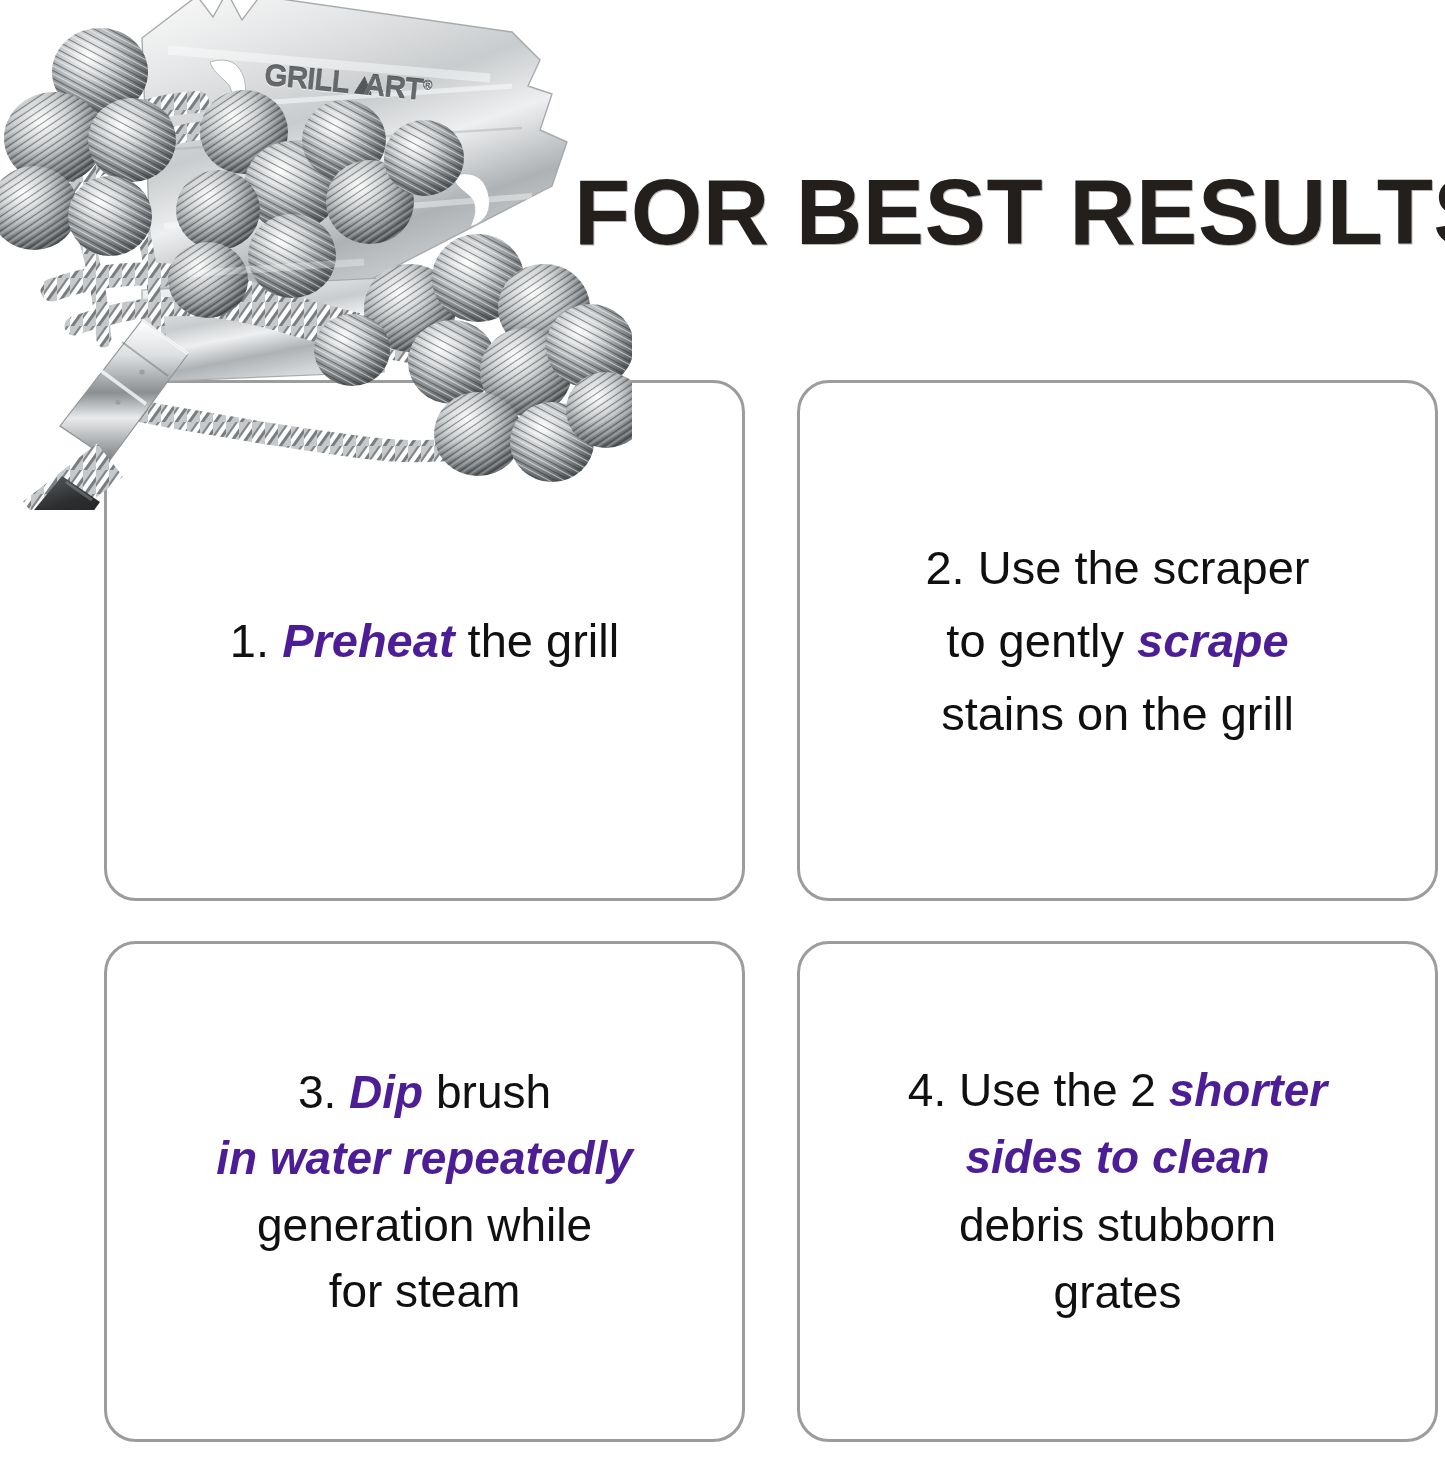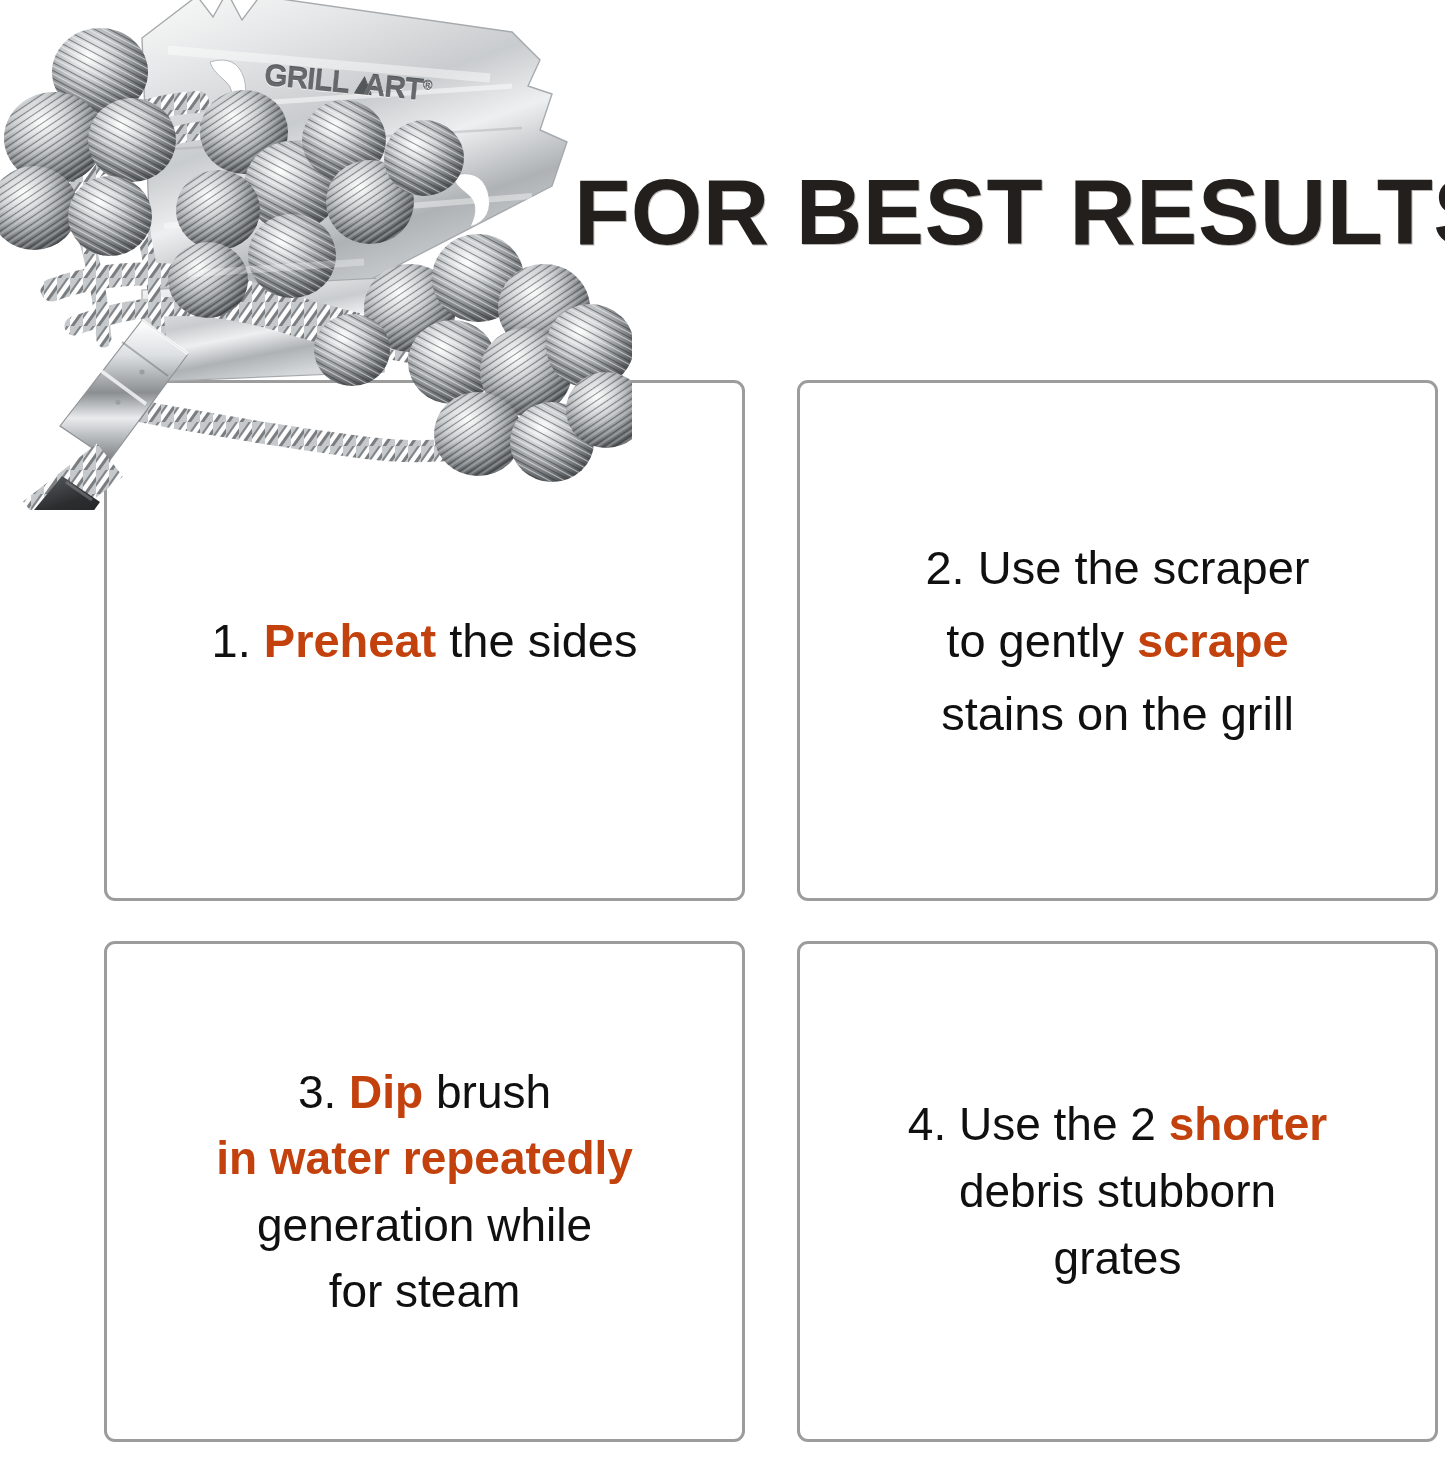--- a/index.html
+++ b/index.html
@@ -40,39 +40,40 @@
     width: 1334px;
     height: 1062px;
     display: grid;
     grid-template-columns: 641px 641px;
     grid-template-rows: 521px 501px;
     column-gap: 52px;
     row-gap: 40px;
   }
   .card {
     border: 3px solid #9c9c9c;
-    border-radius: 11px;
+    border-radius: 32px;
     background: #ffffff;
     display: flex;
     align-items: center;
     justify-content: center;
     box-sizing: border-box;
     padding: 16px 26px;
   }
   .card-text {
     text-align: center;
     font-family: "Liberation Sans", sans-serif;
     color: #101010;
     font-size: 46px;
     line-height: 1.46;
     font-weight: normal;
   }
   .card-text .hl {
-    color: #c2410c;
+    color: #4c1d95;
     font-weight: bold;
+    font-style: italic;
   }
   
   #card-1 .card-text { line-height: 2.12; font-size: 47px; }
   #card-2 .card-text { line-height: 1.56; font-size: 47px; }
   #card-3 .card-text { line-height: 1.44; font-size: 46px; }
   #card-4 .card-text { line-height: 1.46; font-size: 46px; }
 
   
   #product-photo {
     position: absolute;
@@ -287,21 +288,21 @@
 </div>
 
 <div id="brand-logo">
   <span>GRILL</span><span class="flame">▲</span><span>ART</span><span class="reg">®</span>
 </div>
 
 <div id="card-grid">
 
   <div class="card" id="card-1">
     <div class="card-text">
-        <div><span>1. </span><span class="hl">Preheat</span><span> the sides</span></div>
+        <div><span>1. </span><span class="hl">Preheat</span><span> the grill</span></div>
       </div>
   </div>
 
   <div class="card" id="card-2">
     <div class="card-text">
         <div><span>2. Use the scraper</span></div>
         <div><span>to gently </span><span class="hl">scrape</span></div>
         <div><span>stains on the grill</span></div>
       </div>
   </div>
@@ -311,18 +312,19 @@
         <div><span>3. </span><span class="hl">Dip</span><span> brush</span></div>
         <div><span class="hl">in water repeatedly</span></div>
         <div><span>generation while</span></div>
         <div><span>for steam</span></div>
       </div>
   </div>
 
   <div class="card" id="card-4">
     <div class="card-text">
         <div><span>4. Use the 2 </span><span class="hl">shorter</span></div>
+        <div><span class="hl">sides to clean</span></div>
         <div><span>debris stubborn</span></div>
         <div><span>grates</span></div>
       </div>
   </div>
 
 </div>
 
 </body></html>

